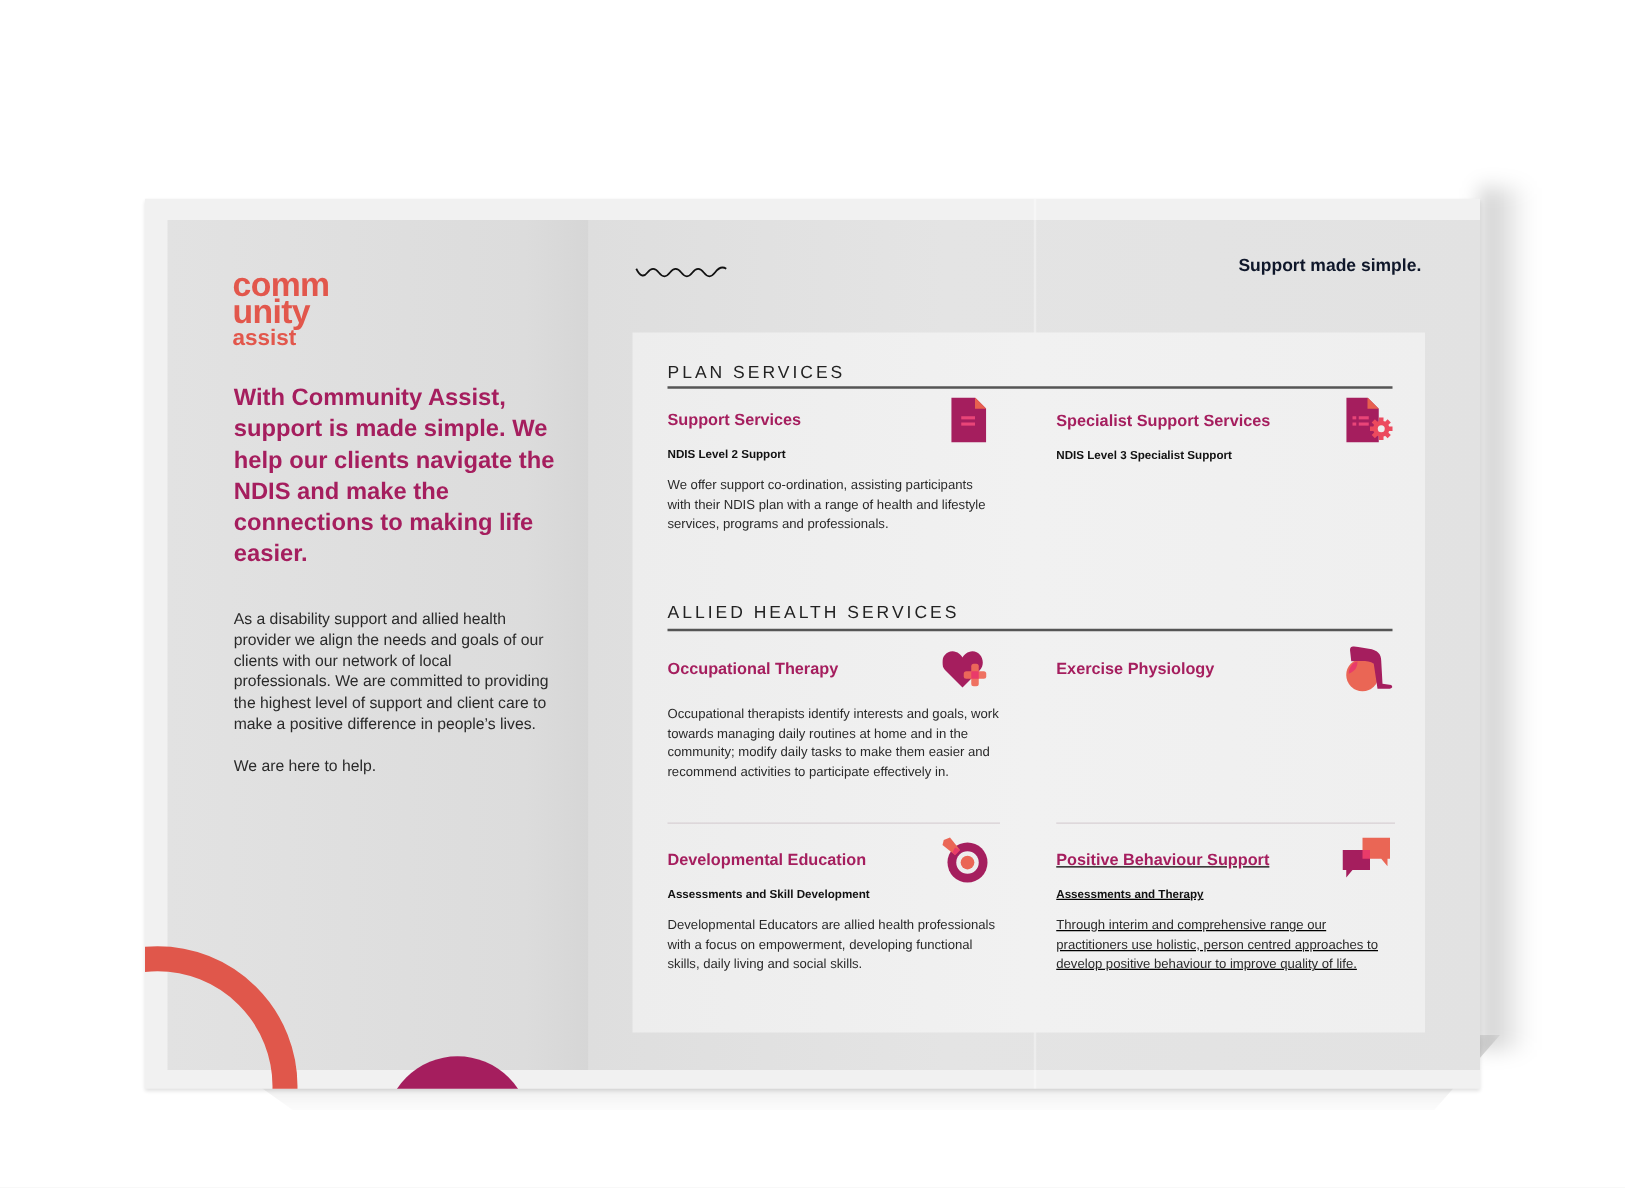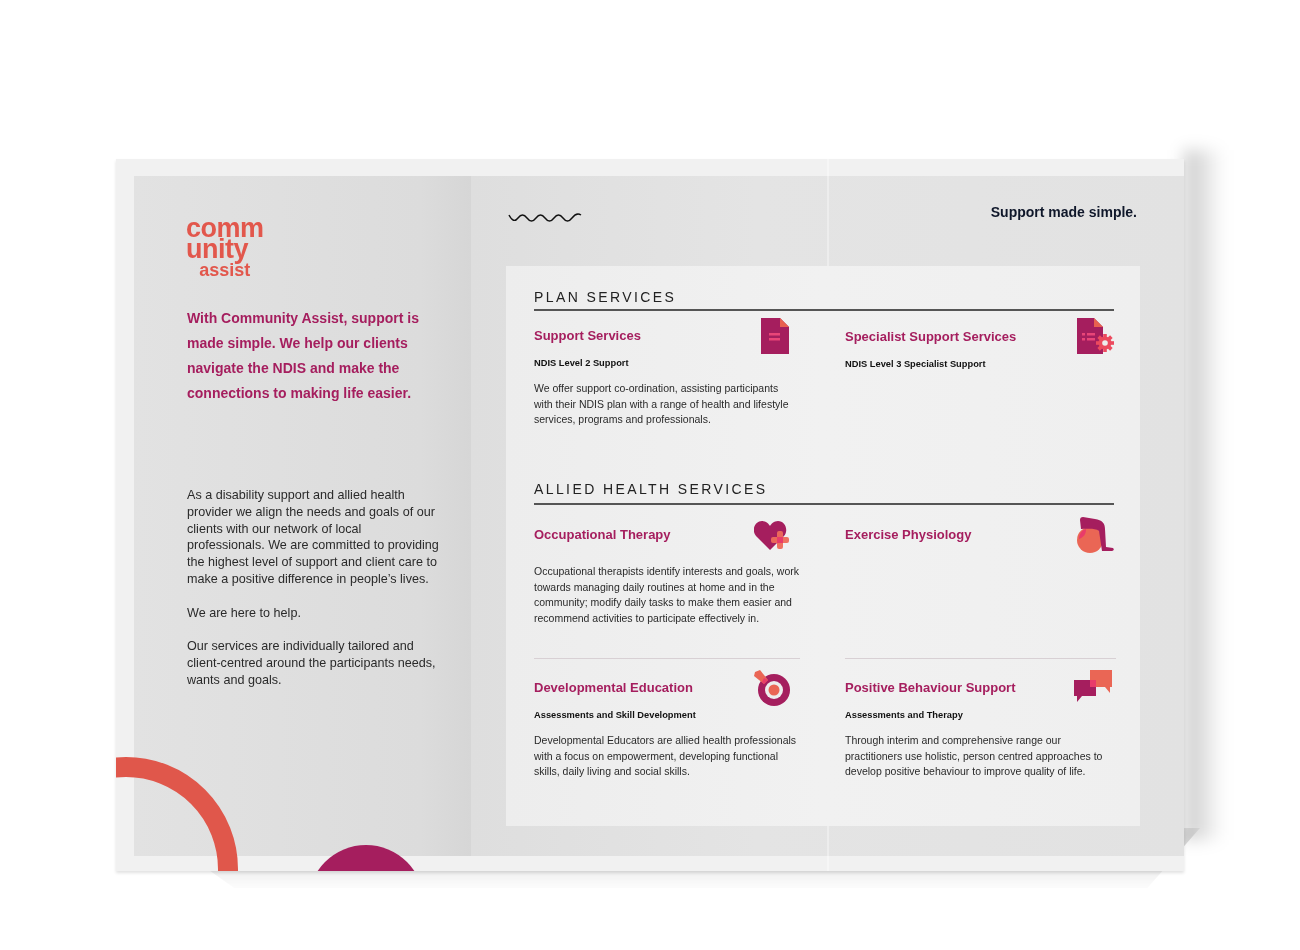--- a/index.html
+++ b/index.html
@@ -39,24 +39,24 @@
       background:rgba(255,255,255,0.35);
     }
     
     .logo {
       position:absolute; left:52px; top:42px;
       color:#e2574c; font-weight:bold; line-height:0.78;
       font-family:"Liberation Sans", sans-serif;
     }
     .logo .l1 { font-size:27px; letter-spacing:-0.5px; display:block; }
     .logo .l2 { font-size:27px; letter-spacing:-0.5px; display:block; }
-    .logo .l3 { font-size:18px; display:block; margin-top:3px;text-align:center; }
+    .logo .l3 { font-size:18px; display:block; margin-top:3px; }
     .headline {
       position:absolute; left:53px; top:130px; width:260px;
-      color:#a51e5e; font-weight:bold; font-size:14px; line-height:25px;
+      color:#a51e5e; font-weight:bold; font-size:19px; line-height:25px;
       font-family:"Liberation Sans", sans-serif;
     }
     .intro {
       position:absolute; left:53px; top:311px; width:255px;
       color:#2a2a2a; font-size:12.6px; line-height:16.8px;
       font-family:"Liberation Sans", sans-serif;
     }
     .intro p { margin:0 0 16.8px 0; }
     .arc {
       position:absolute; left:-120px; top:581px; width:224px; height:224px;
@@ -112,21 +112,20 @@
   <div class="panel-left">
     <div class="logo">
       <span class="l1">comm</span>
       <span class="l2">unity</span>
       <span class="l3">assist</span>
     </div>
     <div class="headline">With Community Assist, support is made simple. We help our clients navigate the NDIS and make the connections to making life easier.</div>
     <div class="intro">
       <p>As a disability support and allied health provider we align the needs and goals of our clients with our network of local professionals. We are committed to providing the highest level of support and client care to make a positive difference in people’s lives.</p>
       <p>We are here to help.</p>
-      <p>Our services are individually tailored and client-centred around the participants needs, wants and goals.</p>
     </div>
     <div class="arc"></div>
     <div class="half-circle"></div>
   </div>
 
   <div class="panel-right"></div>
   <div class="fold-shade"></div>
 
   <svg class="wave" width="78" height="14" viewBox="0 0 78 14">
     <path d="M1 4 Q5.5 13 10 7 T19 7 T28 7 T37 7 T46 7 T55 7 T64 7 T73 4" fill="none" stroke="#111" stroke-width="1.4"></path>
@@ -207,21 +206,21 @@
       <div class="desc">Developmental Educators are allied health professionals with a focus on empowerment, developing functional skills, daily living and social skills.</div>
     </div>
     <svg class="icon" style="left:247px;top:403px;" width="40" height="38" viewBox="0 0 40 38">
       <circle cx="21" cy="21" r="16" fill="#a51e5e"></circle>
       <circle cx="21" cy="21" r="9" fill="#ededed"></circle>
       <circle cx="21" cy="21" r="5.5" fill="#ea6655"></circle>
       <path d="M2 3 L7 1 L15 11 L11 15 L1 7 Z" fill="#ea6655"></path>
       <path d="M11 9 L15 11 L11 15 L9 13 Z" fill="#e93b6a"></path>
     </svg>
 
-    <div class="svc" style="left:339px;top:414px;">
+    <div class="svc" style="left:339px;top:414px;text-decoration:underline;">
       <div class="title">Positive Behaviour Support</div>
       <div class="sub">Assessments and Therapy</div>
       <div class="desc">Through interim and comprehensive range our practitioners use holistic, person centred approaches to develop positive behaviour to improve quality of life.</div>
     </div>
     <svg class="icon" style="left:568px;top:404px;" width="40" height="34" viewBox="0 0 40 34">
       <path d="M16 0 H38 V17 H36 V23 L31 17 H16 Z" fill="#ea6655"></path>
       <path d="M0 10 H22 V26 H8 L3 32 V26 H0 Z" fill="#a51e5e"></path>
       <path d="M16 10 H22 V17 H16 Z" fill="#e93b6a"></path>
     </svg>
   </div>

